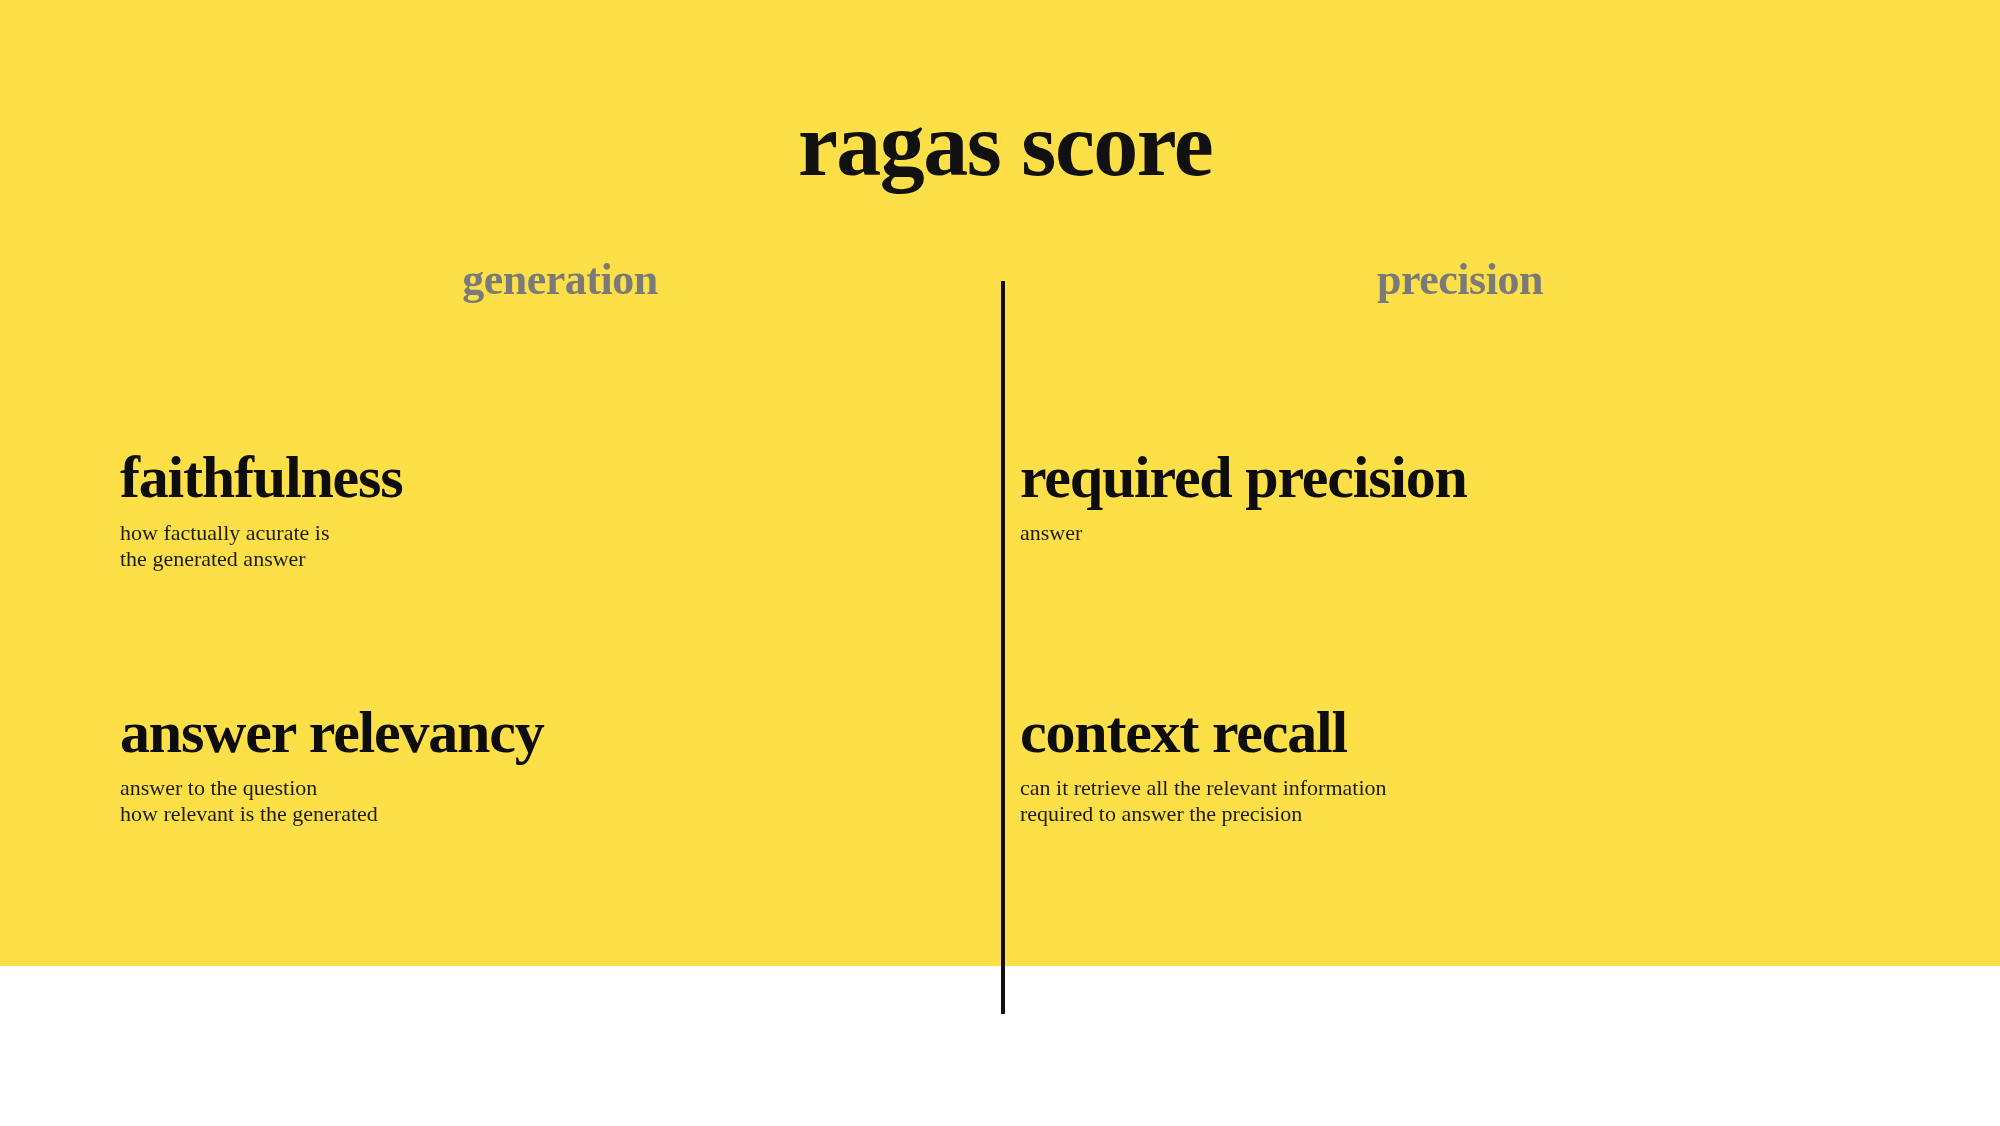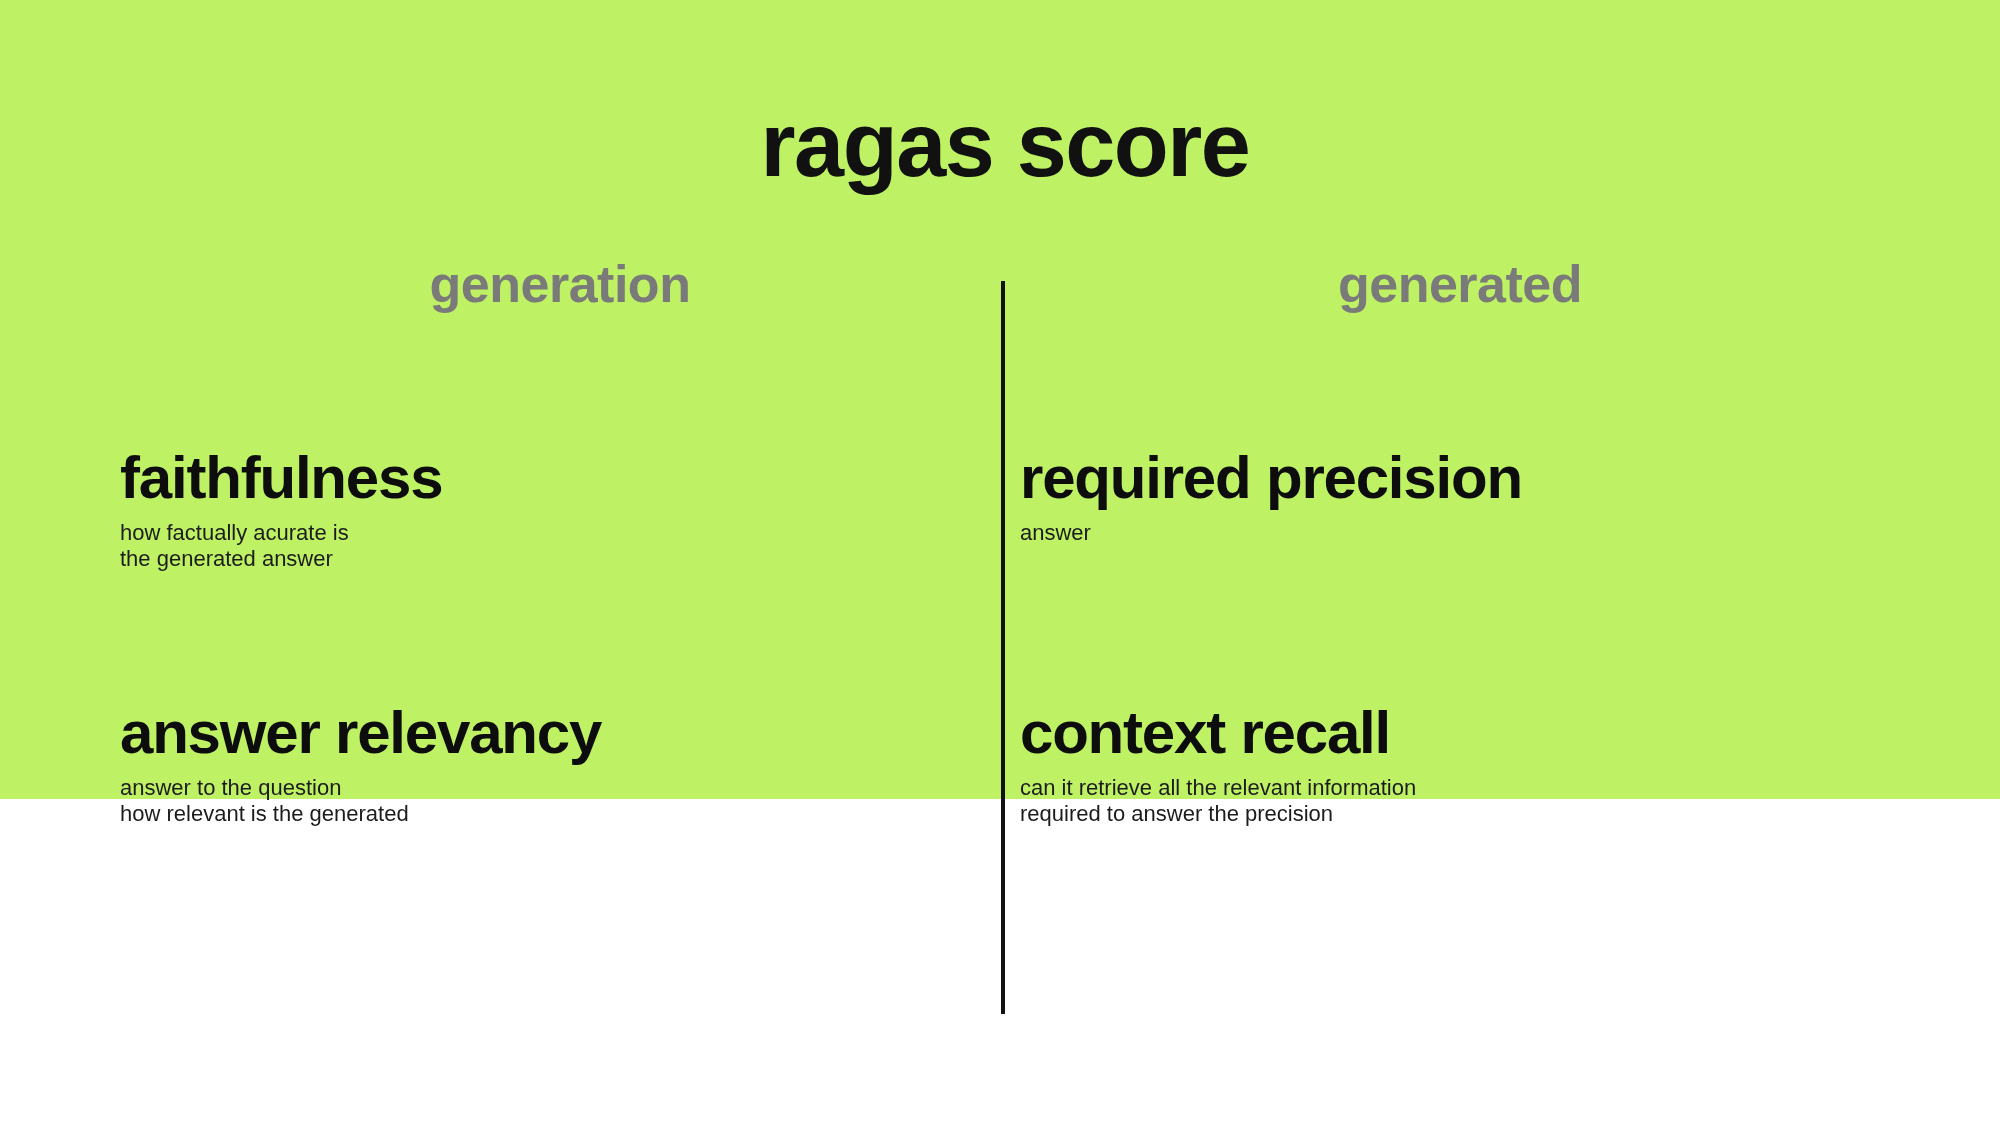--- a/index.html
+++ b/index.html
@@ -11,22 +11,23 @@
     width: 2000px;
     height: 1126px;
     font-family: "Liberation Sans", sans-serif;
     -webkit-font-smoothing: antialiased;
     overflow: hidden;
   }
 
   #slide {
     position: relative;
     width: 2000px;
-    height: 799px;
-    background: #bef264;
+    height: 966px;
+    background: #fde047;
+    font-family: Liberation Serif, serif;
   }
 
   
   #slide-title {
     position: absolute;
     left: 0;
     top: 100px;
     width: 2000px;
     text-align: center;
     font-size: 90px;
@@ -54,21 +55,21 @@
   .column {
     position: absolute;
     top: 0;
     width: 880px;
     text-align: center;
   }
   .column.left  { left: 120px; }
   .column.right { left: 1020px; }
 
   .column-header {
-    font-size: 52px;
+    font-size: 44px;
     font-weight: 700;
     color: #7a7a7a;
     letter-spacing: -0.5px;
     line-height: 1.0;
     white-space: nowrap;
   }
 
   .metric {
     position: absolute;
     width: 880px;
@@ -131,21 +132,21 @@
       <div class="metric m2">
         <div class="metric-name">answer relevancy</div>
         <div class="metric-desc">
           <span class="line">answer to the question</span>
           <span class="line">how relevant is the generated</span>
         </div>
       </div>
     </div>
 
     <div class="column right">
-      <div class="column-header">generated</div>
+      <div class="column-header">precision</div>
 
       <div class="metric m1">
         <div class="metric-name">required precision</div>
         <div class="metric-desc">
           <span class="line">answer</span>
         </div>
       </div>
 
       <div class="metric m2">
         <div class="metric-name">context recall</div>

